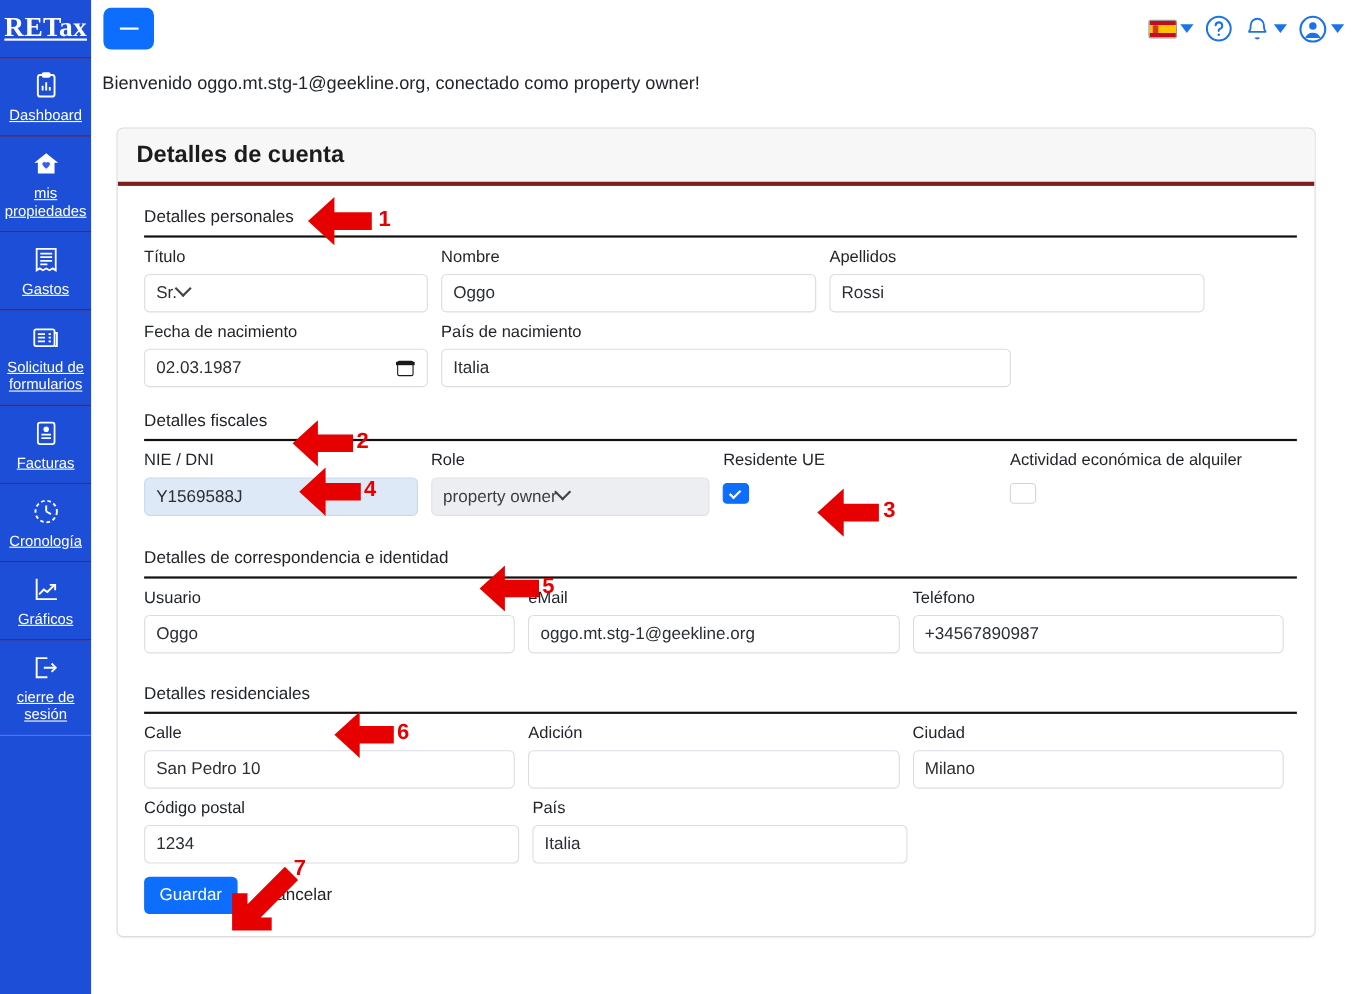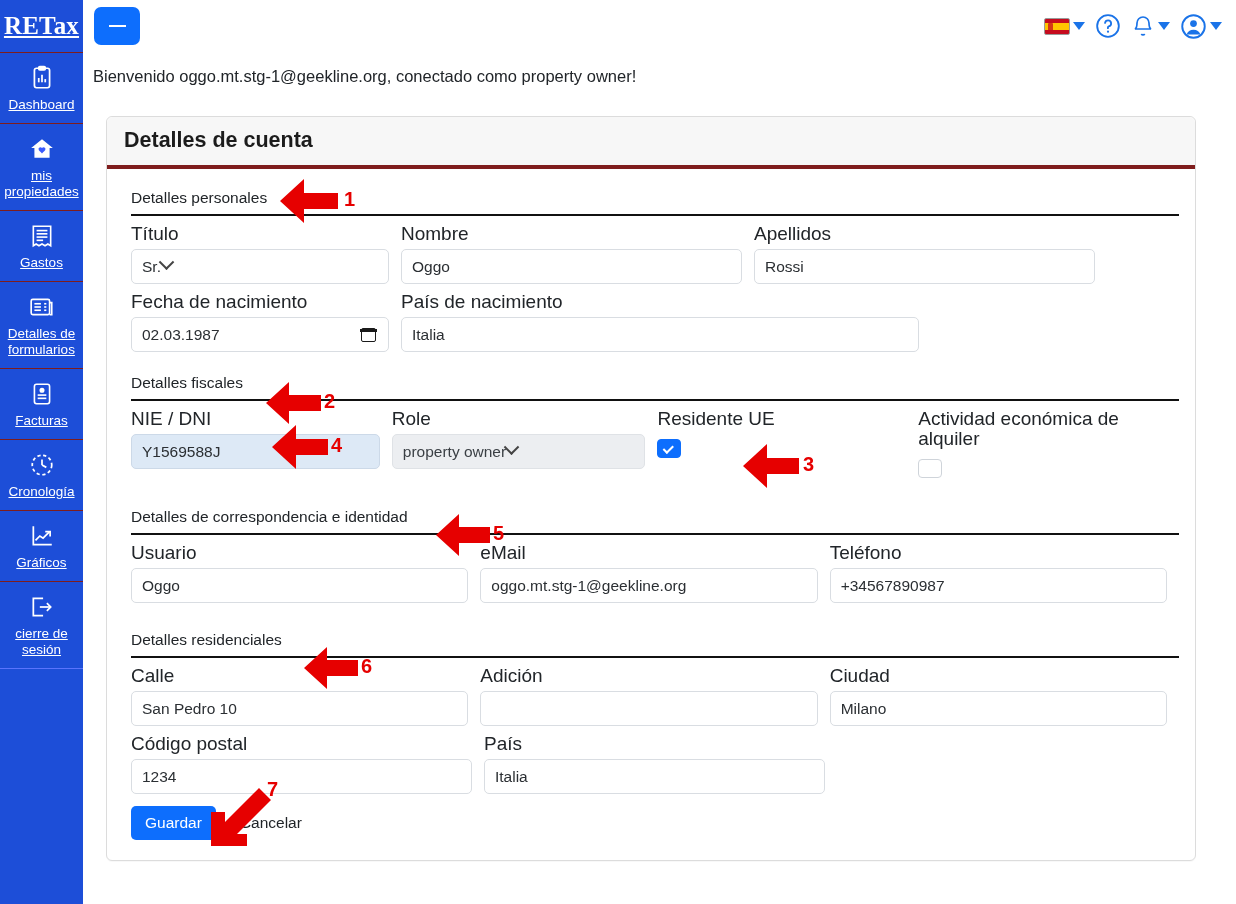--- a/index.html
+++ b/index.html
@@ -100,21 +100,21 @@
   .legend {
     font-size: 15.5px; color: #212529;
     border-bottom: 2px solid #111;
     padding: 6px 0 7px 0;
     margin: 0 0 0 0;
   }
   .legend.tight { margin-top: 6px; }
 
   .row { display: flex; margin-top: 8px; }
   .field { display: flex; flex-direction: column; padding-right: 12px; }
-  .flabel { font-size: 19px; color: #212529; margin-bottom: 5px; line-height: 20px; }
+  .flabel { font-size: 15px; color: #212529; margin-bottom: 5px; line-height: 20px; }
 
   .ctl {
     height: 35px; border: 1px solid #d9dde2; border-radius: 5px;
     background: #fff; color: #2b2f33; font-size: 15.5px;
     padding: 0 10px; display: flex; align-items: center;
     font-family: "Liberation Sans", sans-serif;
     width: 100%;
   }
   .ctl.select { justify-content: flex-start; background:#fff; }
   .ctl.select.grey { background: #eceef1; border-color:#dfe2e6; color:#3a3f44; }
@@ -212,21 +212,21 @@
             <rect x="2" y="5" width="17" height="14" rx="1.5"></rect>
             <line x1="5" y1="9" x2="11" y2="9"></line>
               <line x1="5" y1="12" x2="11" y2="12"></line>
               <line x1="5" y1="15" x2="11" y2="15"></line>
             <line x1="14" y1="9" x2="16" y2="9"></line>
               <line x1="14" y1="12" x2="16" y2="12"></line>
               <line x1="14" y1="15" x2="16" y2="15"></line>
             <path d="M19 8h2v11h-2"></path>
           </svg>
         </span>
-        <span class="slabel">Detalles de formularios</span>
+        <span class="slabel">Solicitud de formularios</span>
       </div>
 
       <div class="sitem">
         <span class="sico">
           <svg width="26" height="26" viewBox="0 0 24 24" fill="none" stroke="#fff" stroke-width="1.5">
             <rect x="5" y="3" width="14" height="18" rx="2"></rect>
             <circle cx="12" cy="8.5" r="1.6" fill="#fff"></circle>
             <line x1="8" y1="13" x2="16" y2="13"></line>
               <line x1="8" y1="16" x2="16" y2="16"></line>
           </svg>

